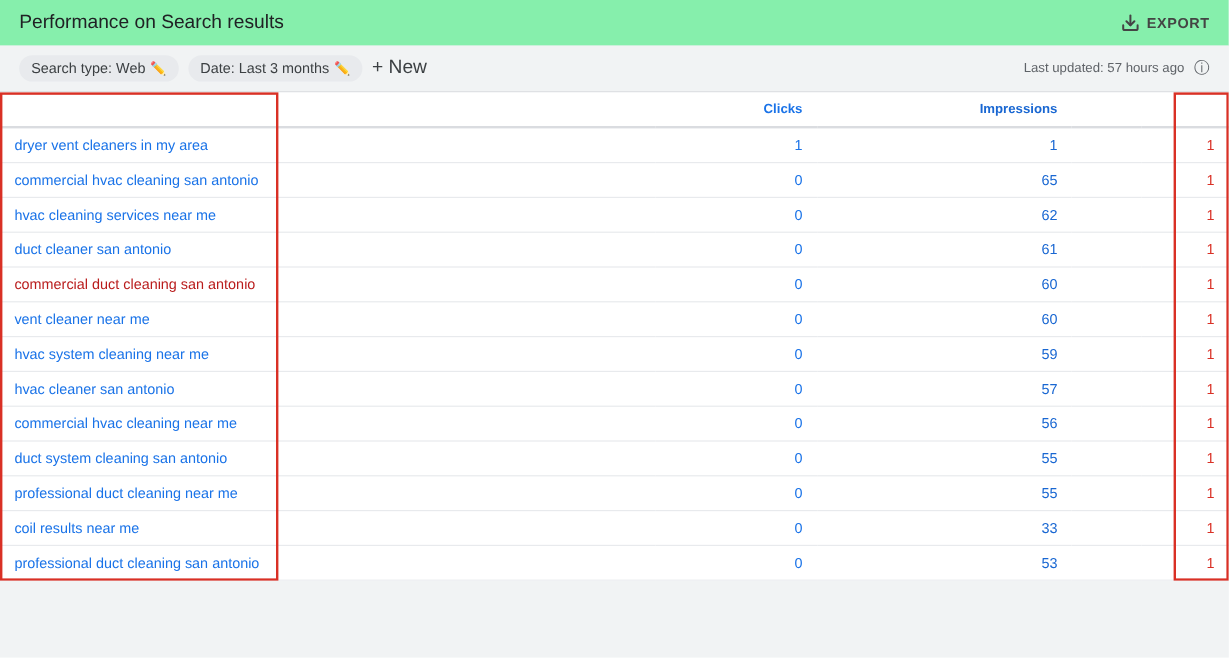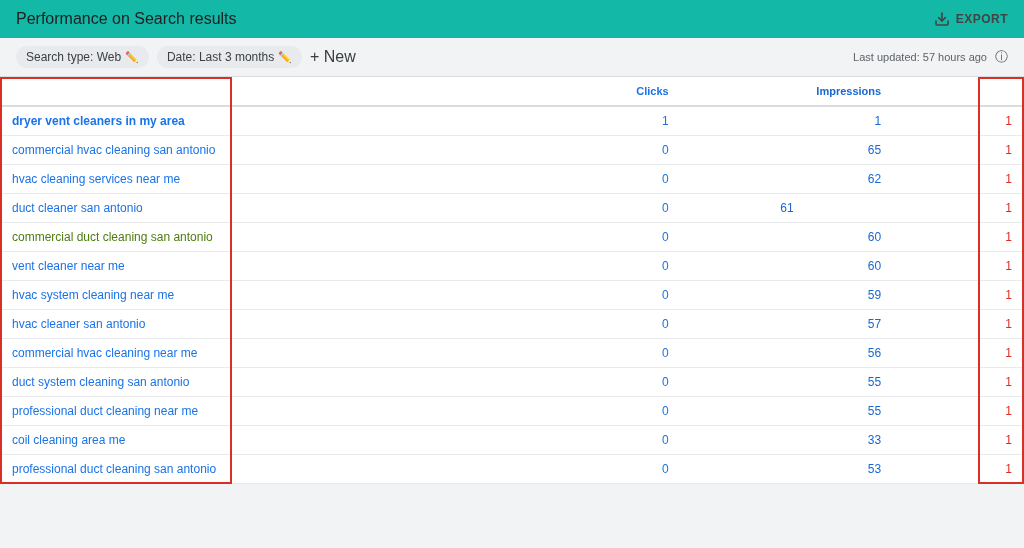--- a/index.html
+++ b/index.html
@@ -7,21 +7,21 @@
       font-family: Arial, sans-serif;
       background: #f1f3f4;
       font-size: 13px;
       color: #333;
     }
     .top-bar {
       display: flex;
       align-items: center;
       justify-content: space-between;
       padding: 10px 16px;
-      background: #14b8a6;
+      background: #86efac;
     }
     .top-bar-title {
       font-size: 16px;
       font-weight: 500;
       color: #202124;
     }
     .export-btn {
       display: flex;
       align-items: center;
       gap: 6px;
@@ -176,21 +176,21 @@
         <tr>
           <th></th>
           <th style="color:#1a73e8;">Clicks</th>
           <th style="color:#1967d2;">Impressions</th>
           <th></th>
           <th></th>
         </tr>
       </thead>
       <tbody id="table-body">
       <tr>
-            <td style="color: rgb(26, 115, 232); cursor: pointer; font-weight: bold;">dryer vent cleaners in my area</td>
+            <td style="color: rgb(26, 115, 232); cursor: pointer;">dryer vent cleaners in my area</td>
             <td style="color: rgb(26, 115, 232);">1</td>
             <td style="color: rgb(25, 103, 210);">1</td>
             <td></td>
             <td style="color: rgb(217, 48, 37);">1</td>
           </tr>
           <tr>
             <td style="color: rgb(26, 115, 232); cursor: pointer;">commercial hvac cleaning san antonio</td>
             <td style="color: rgb(26, 115, 232);">0</td>
             <td style="color: rgb(25, 103, 210);">65</td>
             <td></td>
@@ -199,26 +199,26 @@
           <tr>
             <td style="color: rgb(26, 115, 232); cursor: pointer;">hvac cleaning services near me</td>
             <td style="color: rgb(26, 115, 232);">0</td>
             <td style="color: rgb(25, 103, 210);">62</td>
             <td></td>
             <td style="color: rgb(217, 48, 37);">1</td>
           </tr>
           <tr>
             <td style="color: rgb(26, 115, 232); cursor: pointer;">duct cleaner san antonio</td>
             <td style="color: rgb(26, 115, 232);">0</td>
-            <td style="color: rgb(25, 103, 210); text-align: center;">61</td>
-            <td></td>
-            <td style="color: rgb(217, 48, 37);">1</td>
-          </tr>
-          <tr>
-            <td style="color: #4d7c0f; cursor: pointer;">commercial duct cleaning san antonio</td>
+            <td style="color: rgb(25, 103, 210);">61</td>
+            <td></td>
+            <td style="color: rgb(217, 48, 37);">1</td>
+          </tr>
+          <tr>
+            <td style="color: #b91c1c; cursor: pointer;">commercial duct cleaning san antonio</td>
             <td style="color: rgb(26, 115, 232);">0</td>
             <td style="color: rgb(25, 103, 210);">60</td>
             <td></td>
             <td style="color: rgb(217, 48, 37);">1</td>
           </tr>
           <tr>
             <td style="color: rgb(26, 115, 232); cursor: pointer;">vent cleaner near me</td>
             <td style="color: rgb(26, 115, 232);">0</td>
             <td style="color: rgb(25, 103, 210);">60</td>
             <td></td>
@@ -253,21 +253,21 @@
             <td style="color: rgb(217, 48, 37);">1</td>
           </tr>
           <tr>
             <td style="color: rgb(26, 115, 232); cursor: pointer;">professional duct cleaning near me</td>
             <td style="color: rgb(26, 115, 232);">0</td>
             <td style="color: rgb(25, 103, 210);">55</td>
             <td></td>
             <td style="color: rgb(217, 48, 37);">1</td>
           </tr>
           <tr>
-            <td style="color: rgb(26, 115, 232); cursor: pointer;">coil cleaning area me</td>
+            <td style="color: rgb(26, 115, 232); cursor: pointer;">coil results near me</td>
             <td style="color: rgb(26, 115, 232);">0</td>
             <td style="color: rgb(25, 103, 210);">33</td>
             <td></td>
             <td style="color: rgb(217, 48, 37);">1</td>
           </tr>
           <tr>
             <td style="color: rgb(26, 115, 232); cursor: pointer;">professional duct cleaning san antonio</td>
             <td style="color: rgb(26, 115, 232);">0</td>
             <td style="color: rgb(25, 103, 210);">53</td>
             <td></td>

